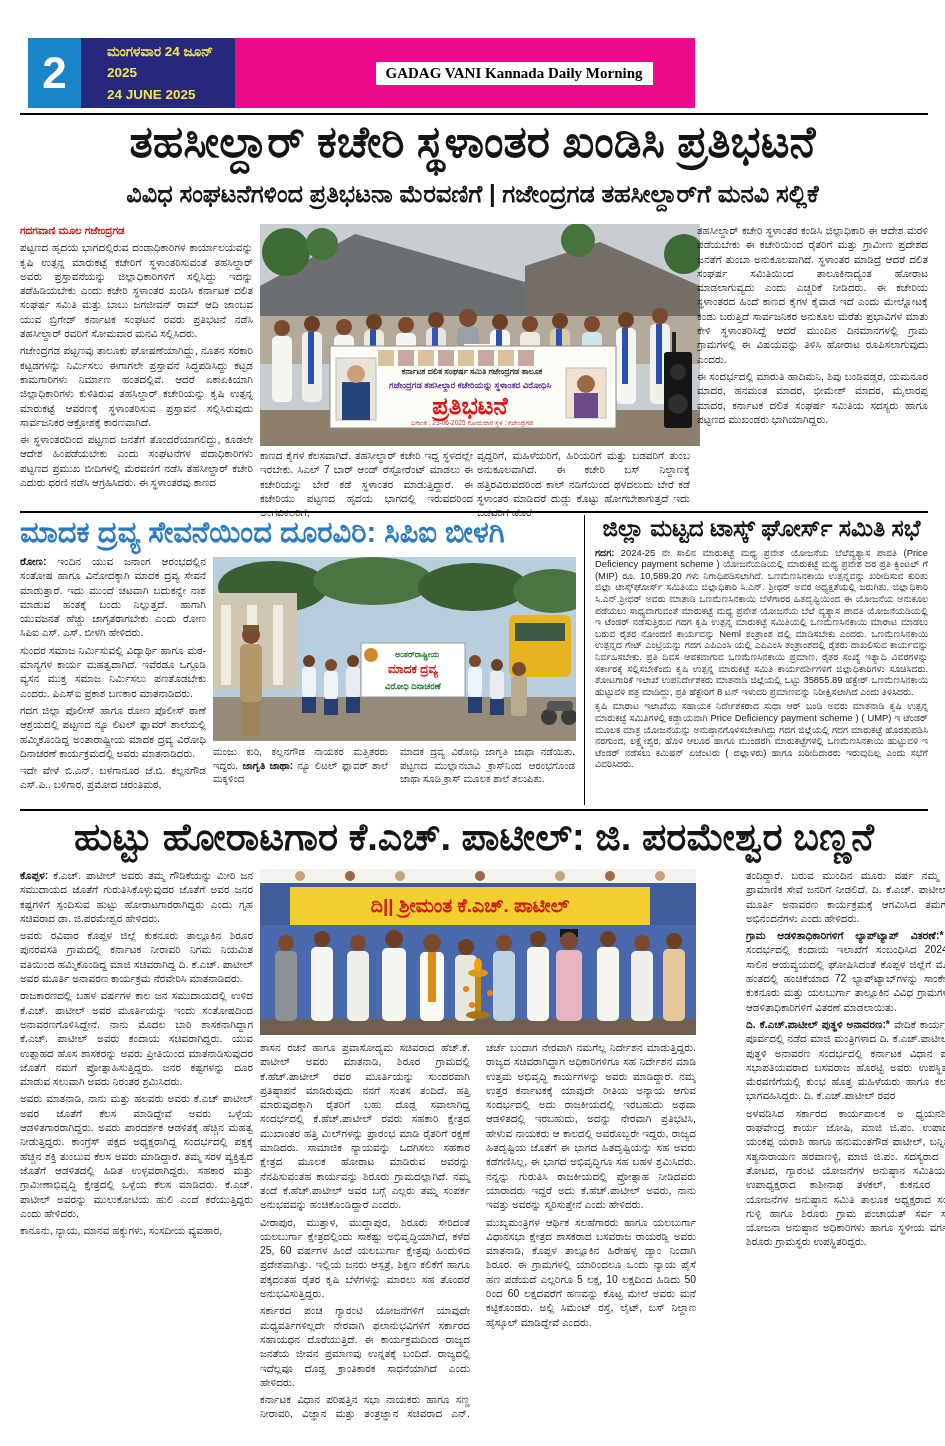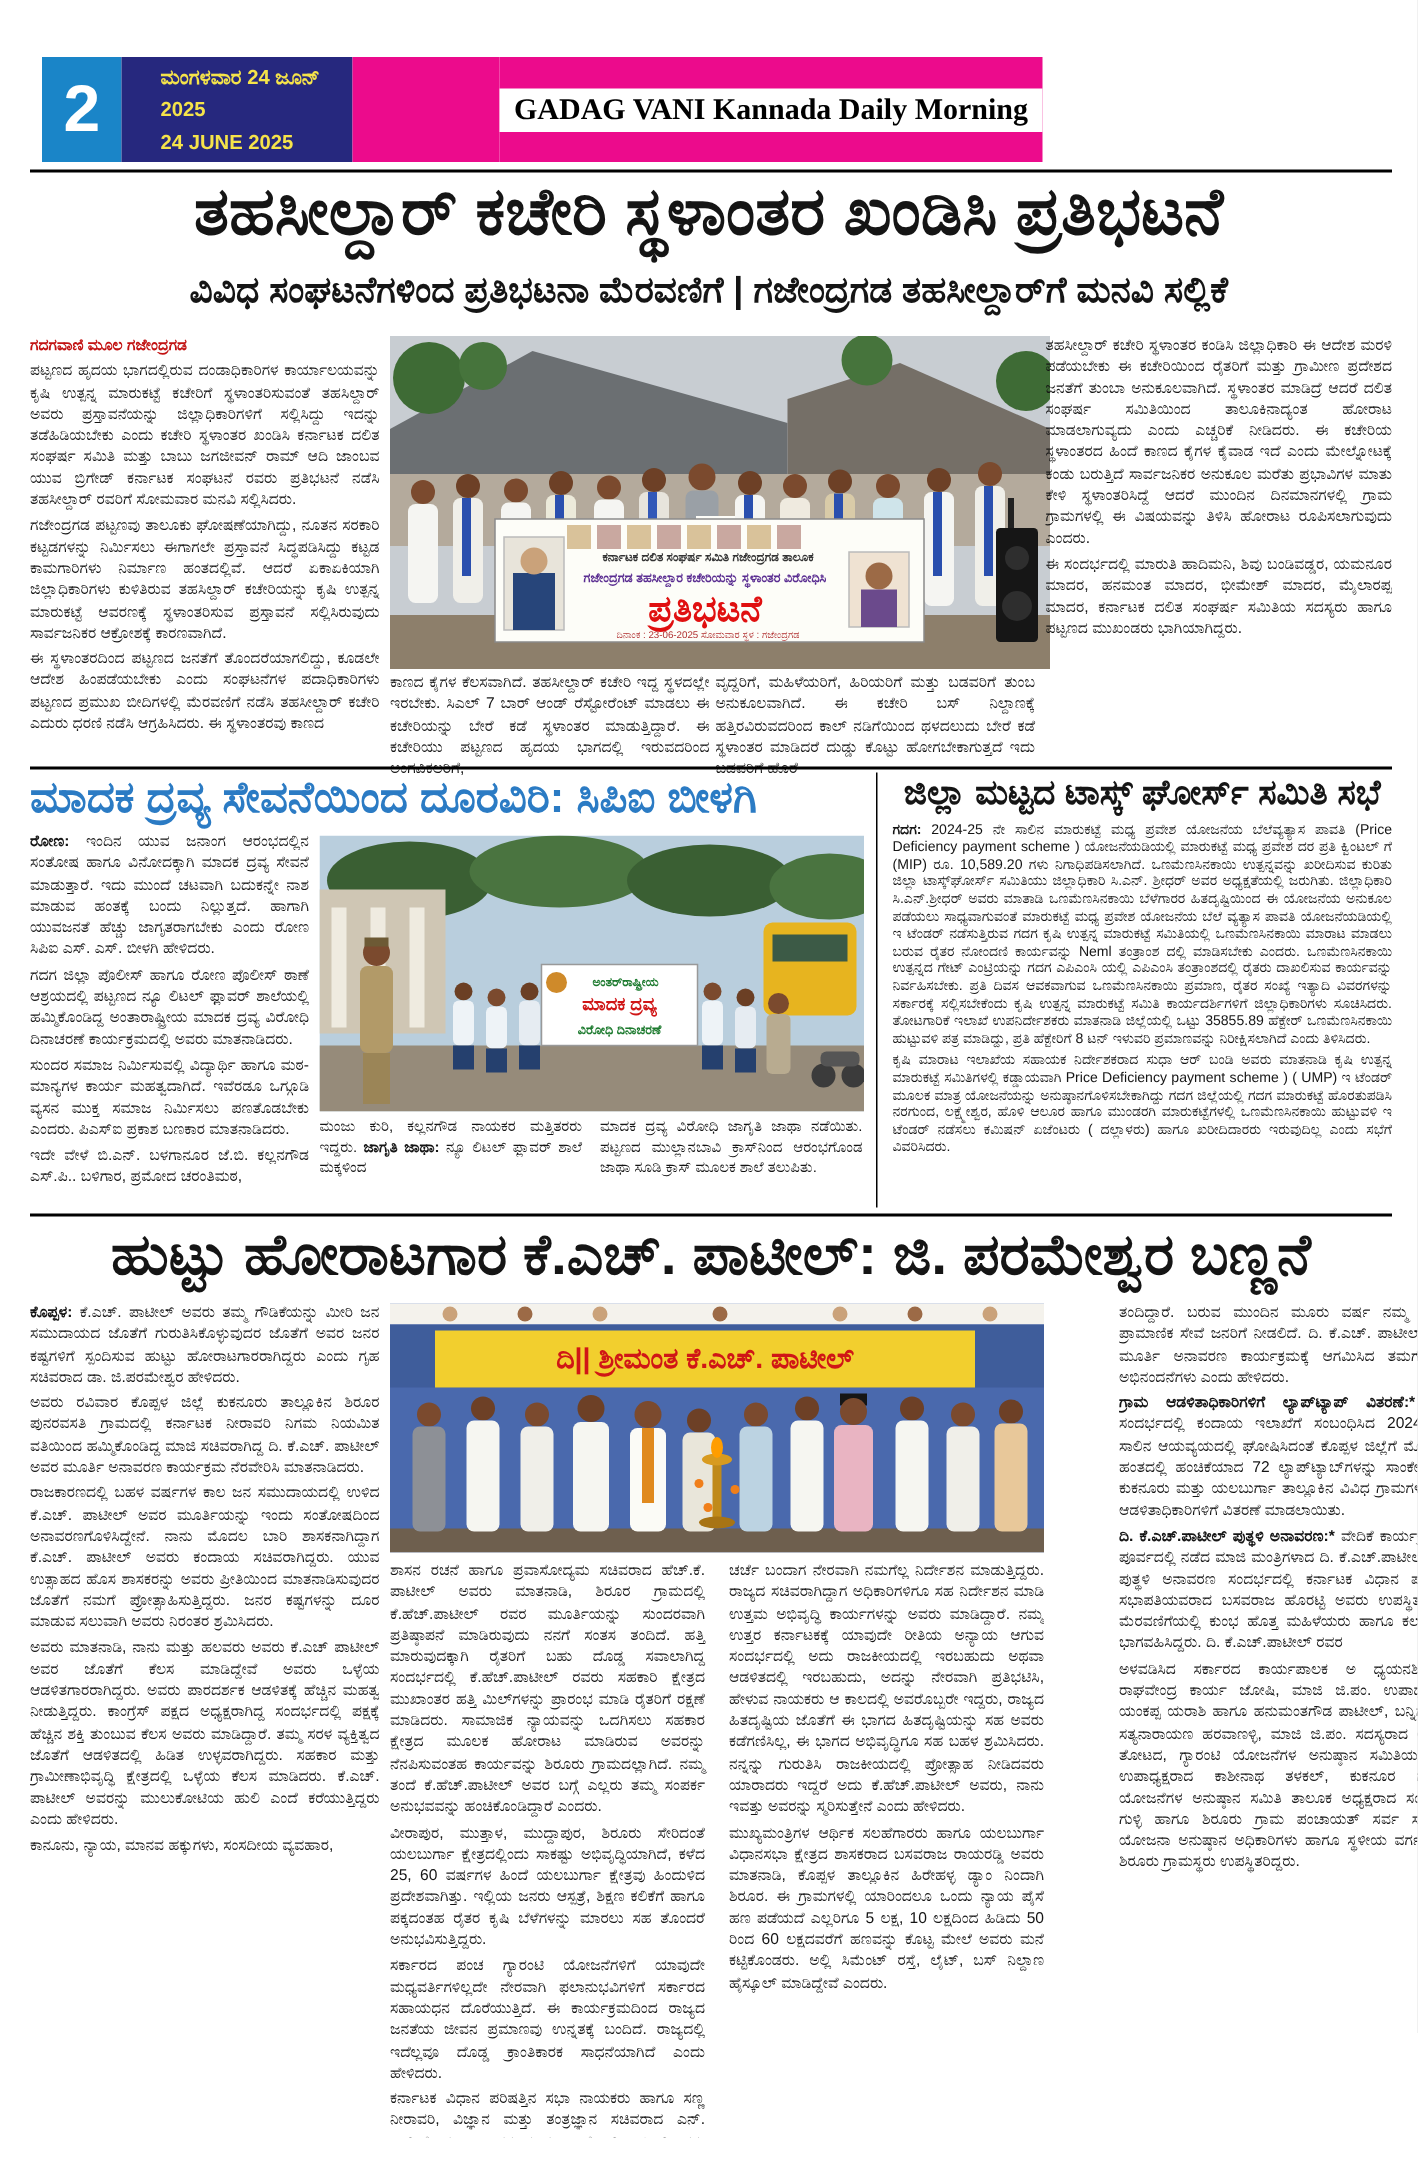--- a/index.html
+++ b/index.html
@@ -15,21 +15,21 @@
             display:flex;flex-direction:column;justify-content:center;padding-left:26px;box-sizing:border-box;line-height:1.6;}
   .pink{background:#ec0b8c;}
   .pink-left{width:98px;}
   .logo-zone{width:233px;background:#fff;display:flex;align-items:center;justify-content:center;gap:2px;}
   .logo-gadag{font-size:38px;font-weight:bold;color:#1d3f9e;letter-spacing:1px;}
   .logo-right{display:flex;flex-direction:column;align-items:flex-start;line-height:1;}
   .logo-tagline{font-size:7px;color:#e11d1d;font-weight:bold;margin-bottom:1px;}
   .logo-vani{font-size:33px;font-weight:bold;color:#e11d1d;}
   .pink-right{width:362px;display:flex;align-items:center;justify-content:center;}
   .strap{background:#fff;color:#000;font-family:"Liberation Serif","DejaVu Serif",serif;
-         font-weight:bold;font-size:20px;padding:3px 10px;white-space:nowrap;}
+         font-weight:bold;font-size:15px;padding:3px 10px;white-space:nowrap;}
 
   .hrule{left:20px;width:908px;border-top:2px solid #000;}
   .vrule{border-left:1.5px solid #000;}
 
   
   .h1{left:10px;top:116px;width:925px;text-align:center;font-size:44px;font-weight:bold;line-height:1.2;}
   .subhead{left:10px;top:180px;width:925px;text-align:center;font-size:24px;font-weight:bold;}
 
   
   .bt p{margin:0 0 3px;text-align:justify;font-size:10.4px;line-height:14.3px;}
@@ -192,22 +192,22 @@
   </section>
 
   <div class="abs hrule" style="top:511px"></div>
 
   <section class="abs row2">
 
     <div class="abs art2">
       <h2 class="hl">ಮಾದಕ ದ್ರವ್ಯ ಸೇವನೆಯಿಂದ ದೂರವಿರಿ: ಸಿಪಿಐ ಬೀಳಗಿ</h2>
       <div class="abs art2-leftcol col bt">
         <p><b class="lp">ರೋಣ:</b> <span>ಇಂದಿನ ಯುವ ಜನಾಂಗ ಆರಂಭದಲ್ಲಿನ ಸಂತೋಷ ಹಾಗೂ ವಿನೋದಕ್ಕಾಗಿ ಮಾದಕ ದ್ರವ್ಯ ಸೇವನೆ ಮಾಡುತ್ತಾರೆ. ಇದು ಮುಂದೆ ಚಟವಾಗಿ ಬದುಕನ್ನೇ ನಾಶ ಮಾಡುವ ಹಂತಕ್ಕೆ ಬಂದು ನಿಲ್ಲುತ್ತದೆ. ಹಾಗಾಗಿ ಯುವಜನತೆ ಹೆಚ್ಚು ಜಾಗೃತರಾಗಬೇಕು ಎಂದು ರೋಣ ಸಿಪಿಐ ಎಸ್. ಎಸ್. ಬೀಳಗಿ ಹೇಳಿದರು.</span></p>
+        <p>ಸುಂದರ ಸಮಾಜ ನಿರ್ಮಿಸುವಲ್ಲಿ ವಿದ್ಯಾರ್ಥಿ ಹಾಗೂ ಮಠ- ಮಾನ್ಯಗಳ ಕಾರ್ಯ ಮಹತ್ವದಾಗಿದೆ. ಇವೆರಡೂ ಒಗ್ಗೂಡಿ ವ್ಯಸನ ಮುಕ್ತ ಸಮಾಜ ನಿರ್ಮಿಸಲು ಪಣತೊಡಬೇಕು ಎಂದರು. ಪಿಎಸ್‌ಐ ಪ್ರಕಾಶ ಬಣಕಾರ ಮಾತನಾಡಿದರು.</p>
         <p>ಗದಗ ಜಿಲ್ಲಾ ಪೊಲೀಸ್ ಹಾಗೂ ರೋಣ ಪೊಲೀಸ್ ಠಾಣೆ ಆಶ್ರಯದಲ್ಲಿ ಪಟ್ಟಣದ ನ್ಯೂ ಲಿಟಲ್ ಫ್ಲಾವರ್ ಶಾಲೆಯಲ್ಲಿ ಹಮ್ಮಿಕೊಂಡಿದ್ದ ಅಂತಾರಾಷ್ಟ್ರೀಯ ಮಾದಕ ದ್ರವ್ಯ ವಿರೋಧಿ ದಿನಾಚರಣೆ ಕಾರ್ಯಕ್ರಮದಲ್ಲಿ ಅವರು ಮಾತನಾಡಿದರು.</p>
-        <p>ಸುಂದರ ಸಮಾಜ ನಿರ್ಮಿಸುವಲ್ಲಿ ವಿದ್ಯಾರ್ಥಿ ಹಾಗೂ ಮಠ- ಮಾನ್ಯಗಳ ಕಾರ್ಯ ಮಹತ್ವದಾಗಿದೆ. ಇವೆರಡೂ ಒಗ್ಗೂಡಿ ವ್ಯಸನ ಮುಕ್ತ ಸಮಾಜ ನಿರ್ಮಿಸಲು ಪಣತೊಡಬೇಕು ಎಂದರು. ಪಿಎಸ್‌ಐ ಪ್ರಕಾಶ ಬಣಕಾರ ಮಾತನಾಡಿದರು.</p>
         <p>ಇದೇ ವೇಳೆ ಬಿ.ಎನ್. ಬಳಗಾನೂರ ಜೆ.ಬಿ. ಕಲ್ಲನಗೌಡ ಎಸ್.ಪಿ.. ಬಳಿಗಾರ, ಪ್ರಮೋದ ಚರಂತಿಮಠ,</p>
       </div>
 
       <svg class="abs art2-photo photo" width="363" height="184" viewBox="0 0 363 184">
         <rect width="363" height="184" fill="#b9cedd"></rect>
         <ellipse cx="60" cy="30" rx="55" ry="26" fill="#3a5f33"></ellipse>
         <ellipse cx="160" cy="24" rx="60" ry="24" fill="#4a7440"></ellipse>
         <ellipse cx="260" cy="30" rx="55" ry="24" fill="#3a5f33"></ellipse>
         <ellipse cx="340" cy="34" rx="40" ry="22" fill="#4a7440"></ellipse>
         <rect x="0" y="36" width="84" height="96" fill="#cfc6b4"></rect>

